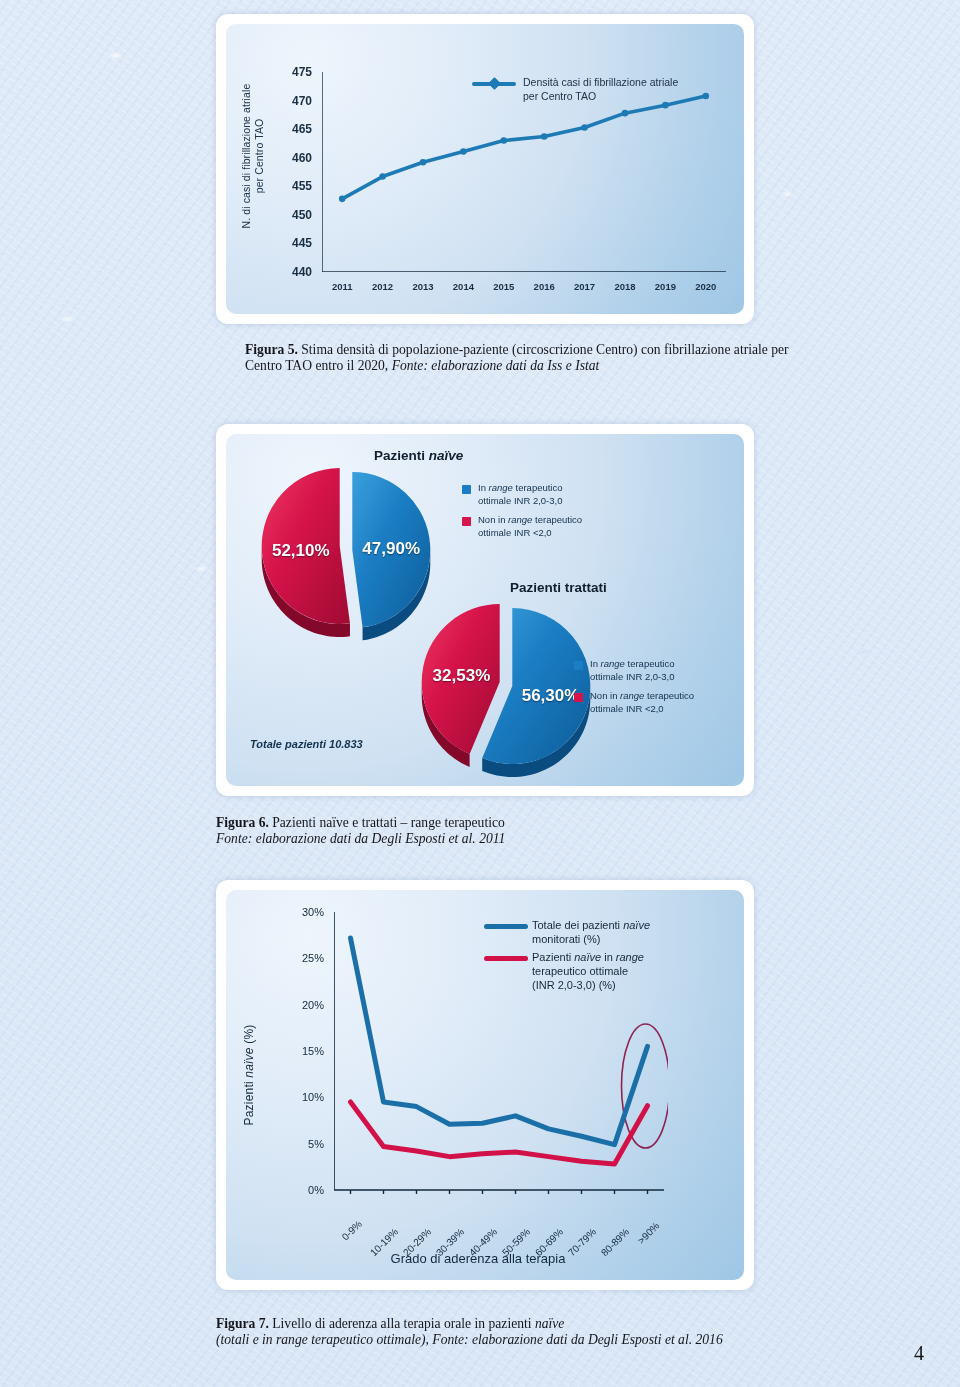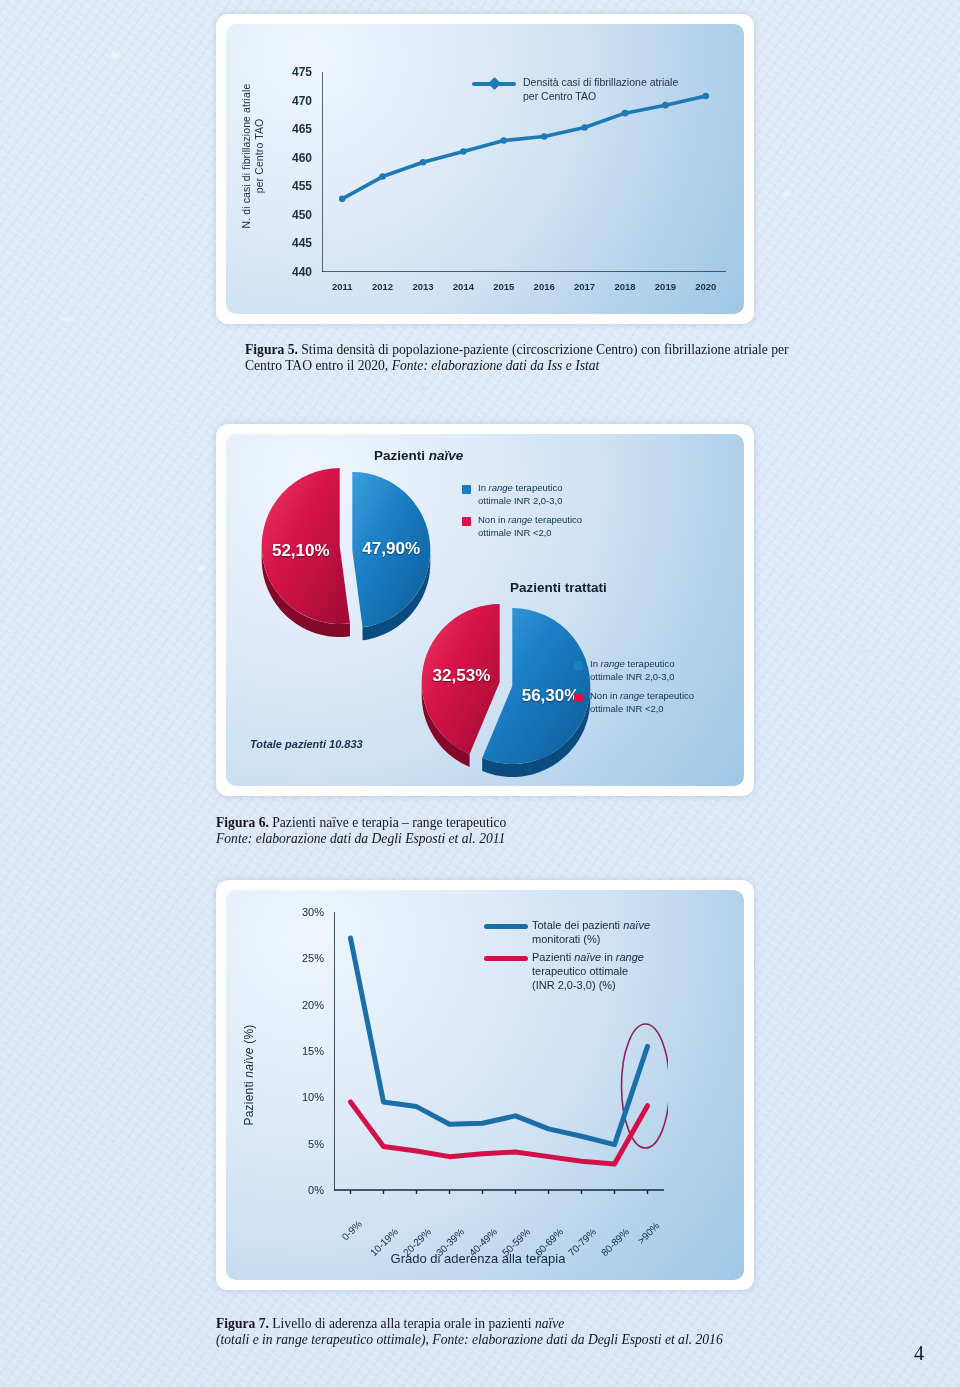--- a/index.html
+++ b/index.html
@@ -263,21 +263,21 @@
         <div class="legend-row">
           <div class="legend-sw" style="background: rgb(214, 19, 74);"></div>
           <div class="legend-tx">Non in <i>range</i> terapeutico<br>ottimale INR &lt;2,0</div>
         </div>
       </div>
     <div id="f6-total">Totale pazienti 10.833</div>
   </div>
 </div>
 
 <div class="caption" style="left:216px;top:815px;width:560px;">
-  <b>Figura 6.</b><span> Pazienti naïve e terapia – range terapeutico</span><br><i>Fonte: elaborazione dati da Degli Esposti et al. 2011</i>
+  <b>Figura 6.</b><span> Pazienti naïve e trattati – range terapeutico</span><br><i>Fonte: elaborazione dati da Degli Esposti et al. 2011</i>
 </div>
 
 <div class="fig-card" id="fig7">
   <div class="fig-inner">
     <div class="lyr" id="f7-ylabel">
       Pazienti <i>naïve</i> (%)
     </div>
     <div class="lyr" id="f7-plot"><div class="f7-ytick" style="right: 340px; top: 278px;">0%</div><div class="f7-ytick" style="right: 340px; top: 231.667px;">5%</div><div class="f7-ytick" style="right: 340px; top: 185.333px;">10%</div><div class="f7-ytick" style="right: 340px; top: 139px;">15%</div><div class="f7-ytick" style="right: 340px; top: 92.6667px;">20%</div><div class="f7-ytick" style="right: 340px; top: 46.3333px;">25%</div><div class="f7-ytick" style="right: 340px; top: 0px;">30%</div><div class="f7-xtick" style="left: 22.5px; top: 292px;">0-9%</div><div class="f7-xtick" style="left: 55.5px; top: 292px;">10-19%</div><div class="f7-xtick" style="left: 88.5px; top: 292px;">20-29%</div><div class="f7-xtick" style="left: 121.5px; top: 292px;">30-39%</div><div class="f7-xtick" style="left: 154.5px; top: 292px;">40-49%</div><div class="f7-xtick" style="left: 187.5px; top: 292px;">50-59%</div><div class="f7-xtick" style="left: 220.5px; top: 292px;">60-69%</div><div class="f7-xtick" style="left: 253.5px; top: 292px;">70-79%</div><div class="f7-xtick" style="left: 286.5px; top: 292px;">80-89%</div><div class="f7-xtick" style="left: 319.5px; top: 292px;">&gt;90%</div><svg width="334" height="282" viewBox="0 0 334 282">
           <line x1="0" y1="0" x2="0" y2="278" stroke="#13293c" stroke-width="1.6"></line>
           <line x1="0" y1="278" x2="330" y2="278" stroke="#13293c" stroke-width="1.6"></line>

